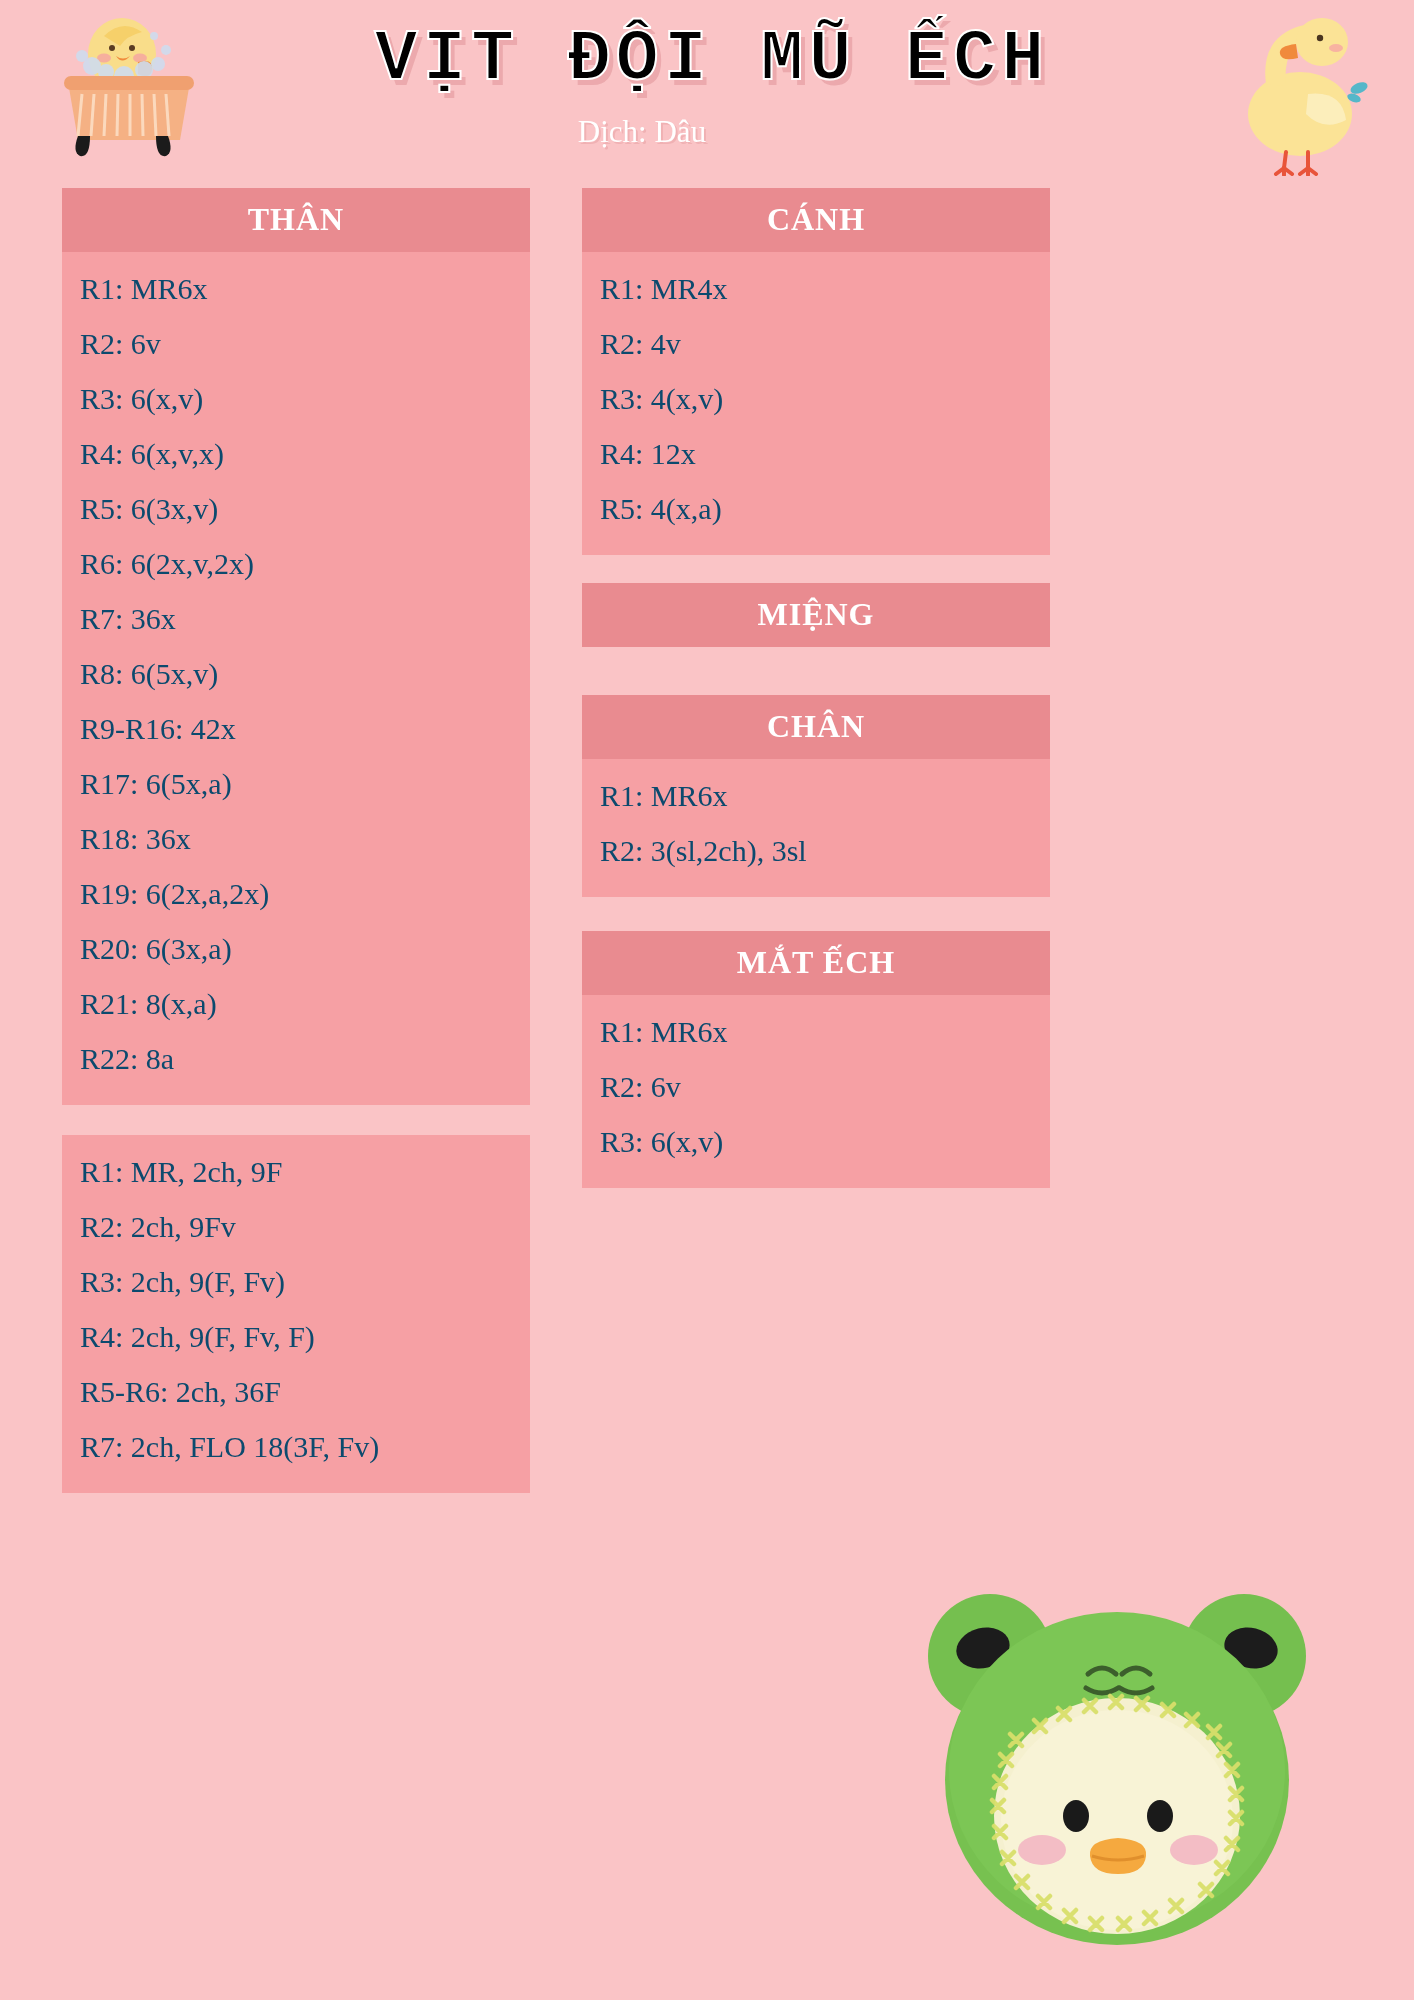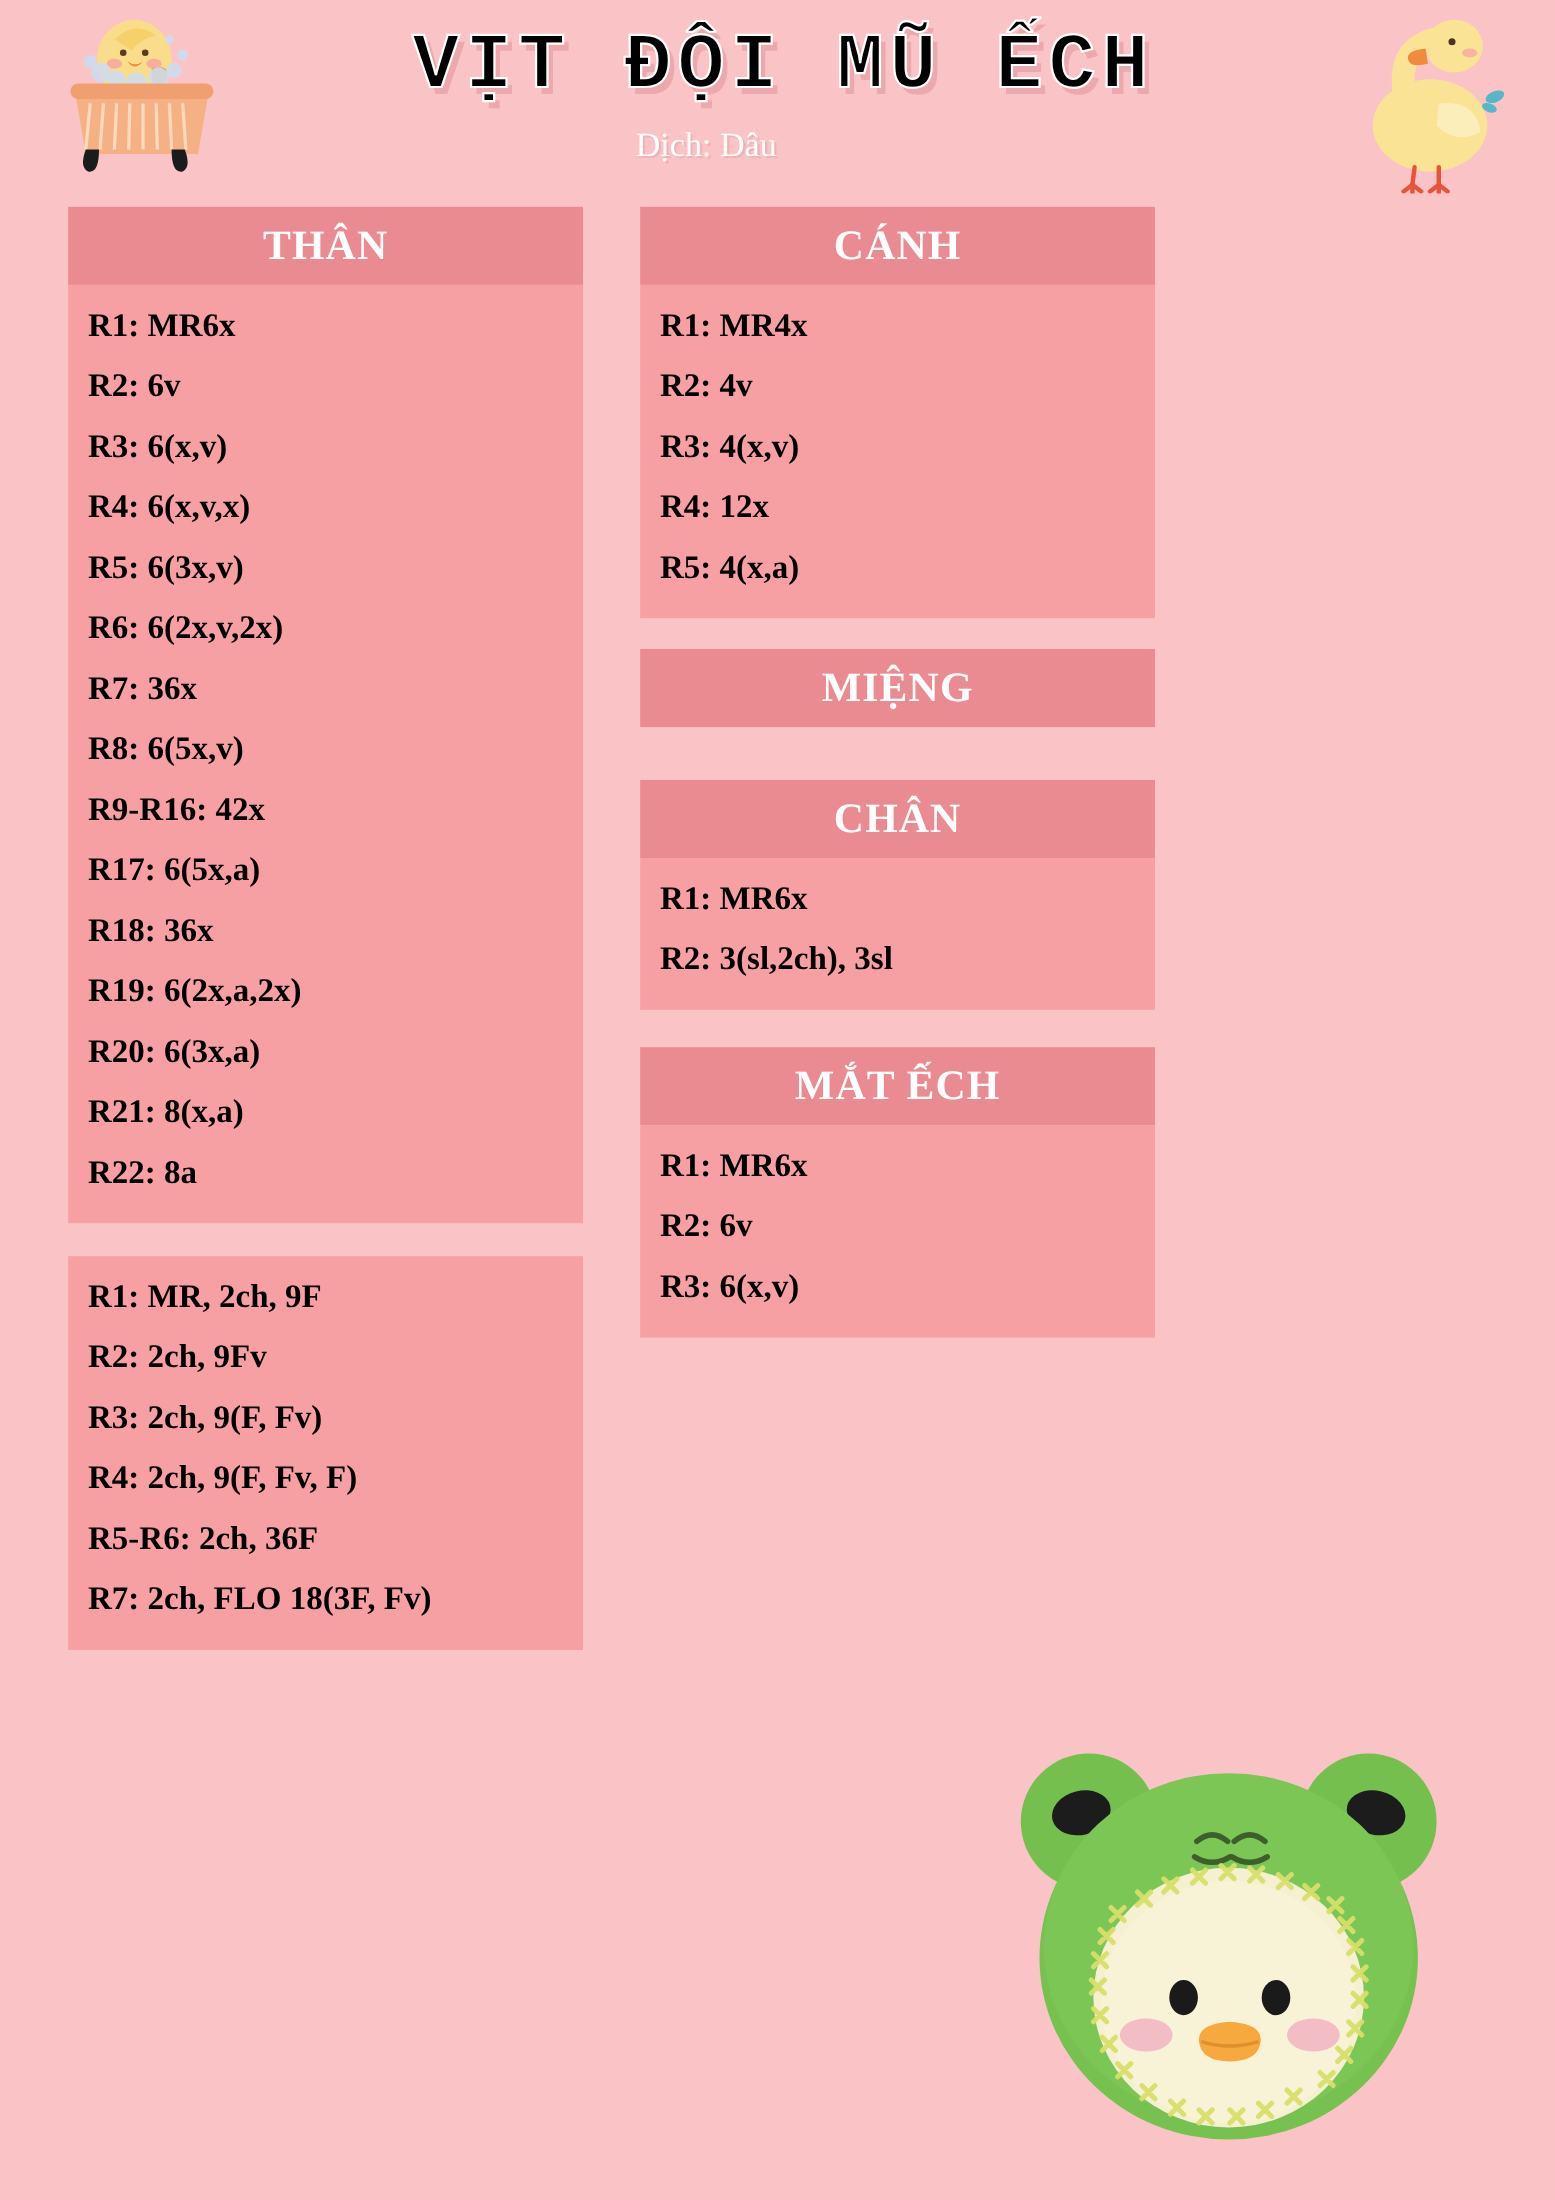--- a/index.html
+++ b/index.html
@@ -56,36 +56,35 @@
     gap:52px;
     padding:0 62px;
   }
   .col { width:468px; flex:0 0 468px; }
 
   .card { margin-bottom:28px; }
   .card-header {
     background:#e98b90;
     color:#ffffff;
     text-align:center;
-    font-size:38px;
+    font-size:32px;
     font-weight:bold;
     letter-spacing:1px;
     padding:13px 0 14px;
   }
   .card-body {
     background:#f6a0a4;
     padding:10px 18px 18px;
   }
   .row {
-    color:#000000;
+    color:#0c4a6e;
     font-size:30px;
     line-height:1.0;
     padding:12px 0 13px;
     white-space:nowrap;
-    font-weight:bold;
   }
 
   
   .photo-wrap {
     position:absolute;
     right:62px;
     bottom:22px;
     width:470px;
     height:430px;
   }

